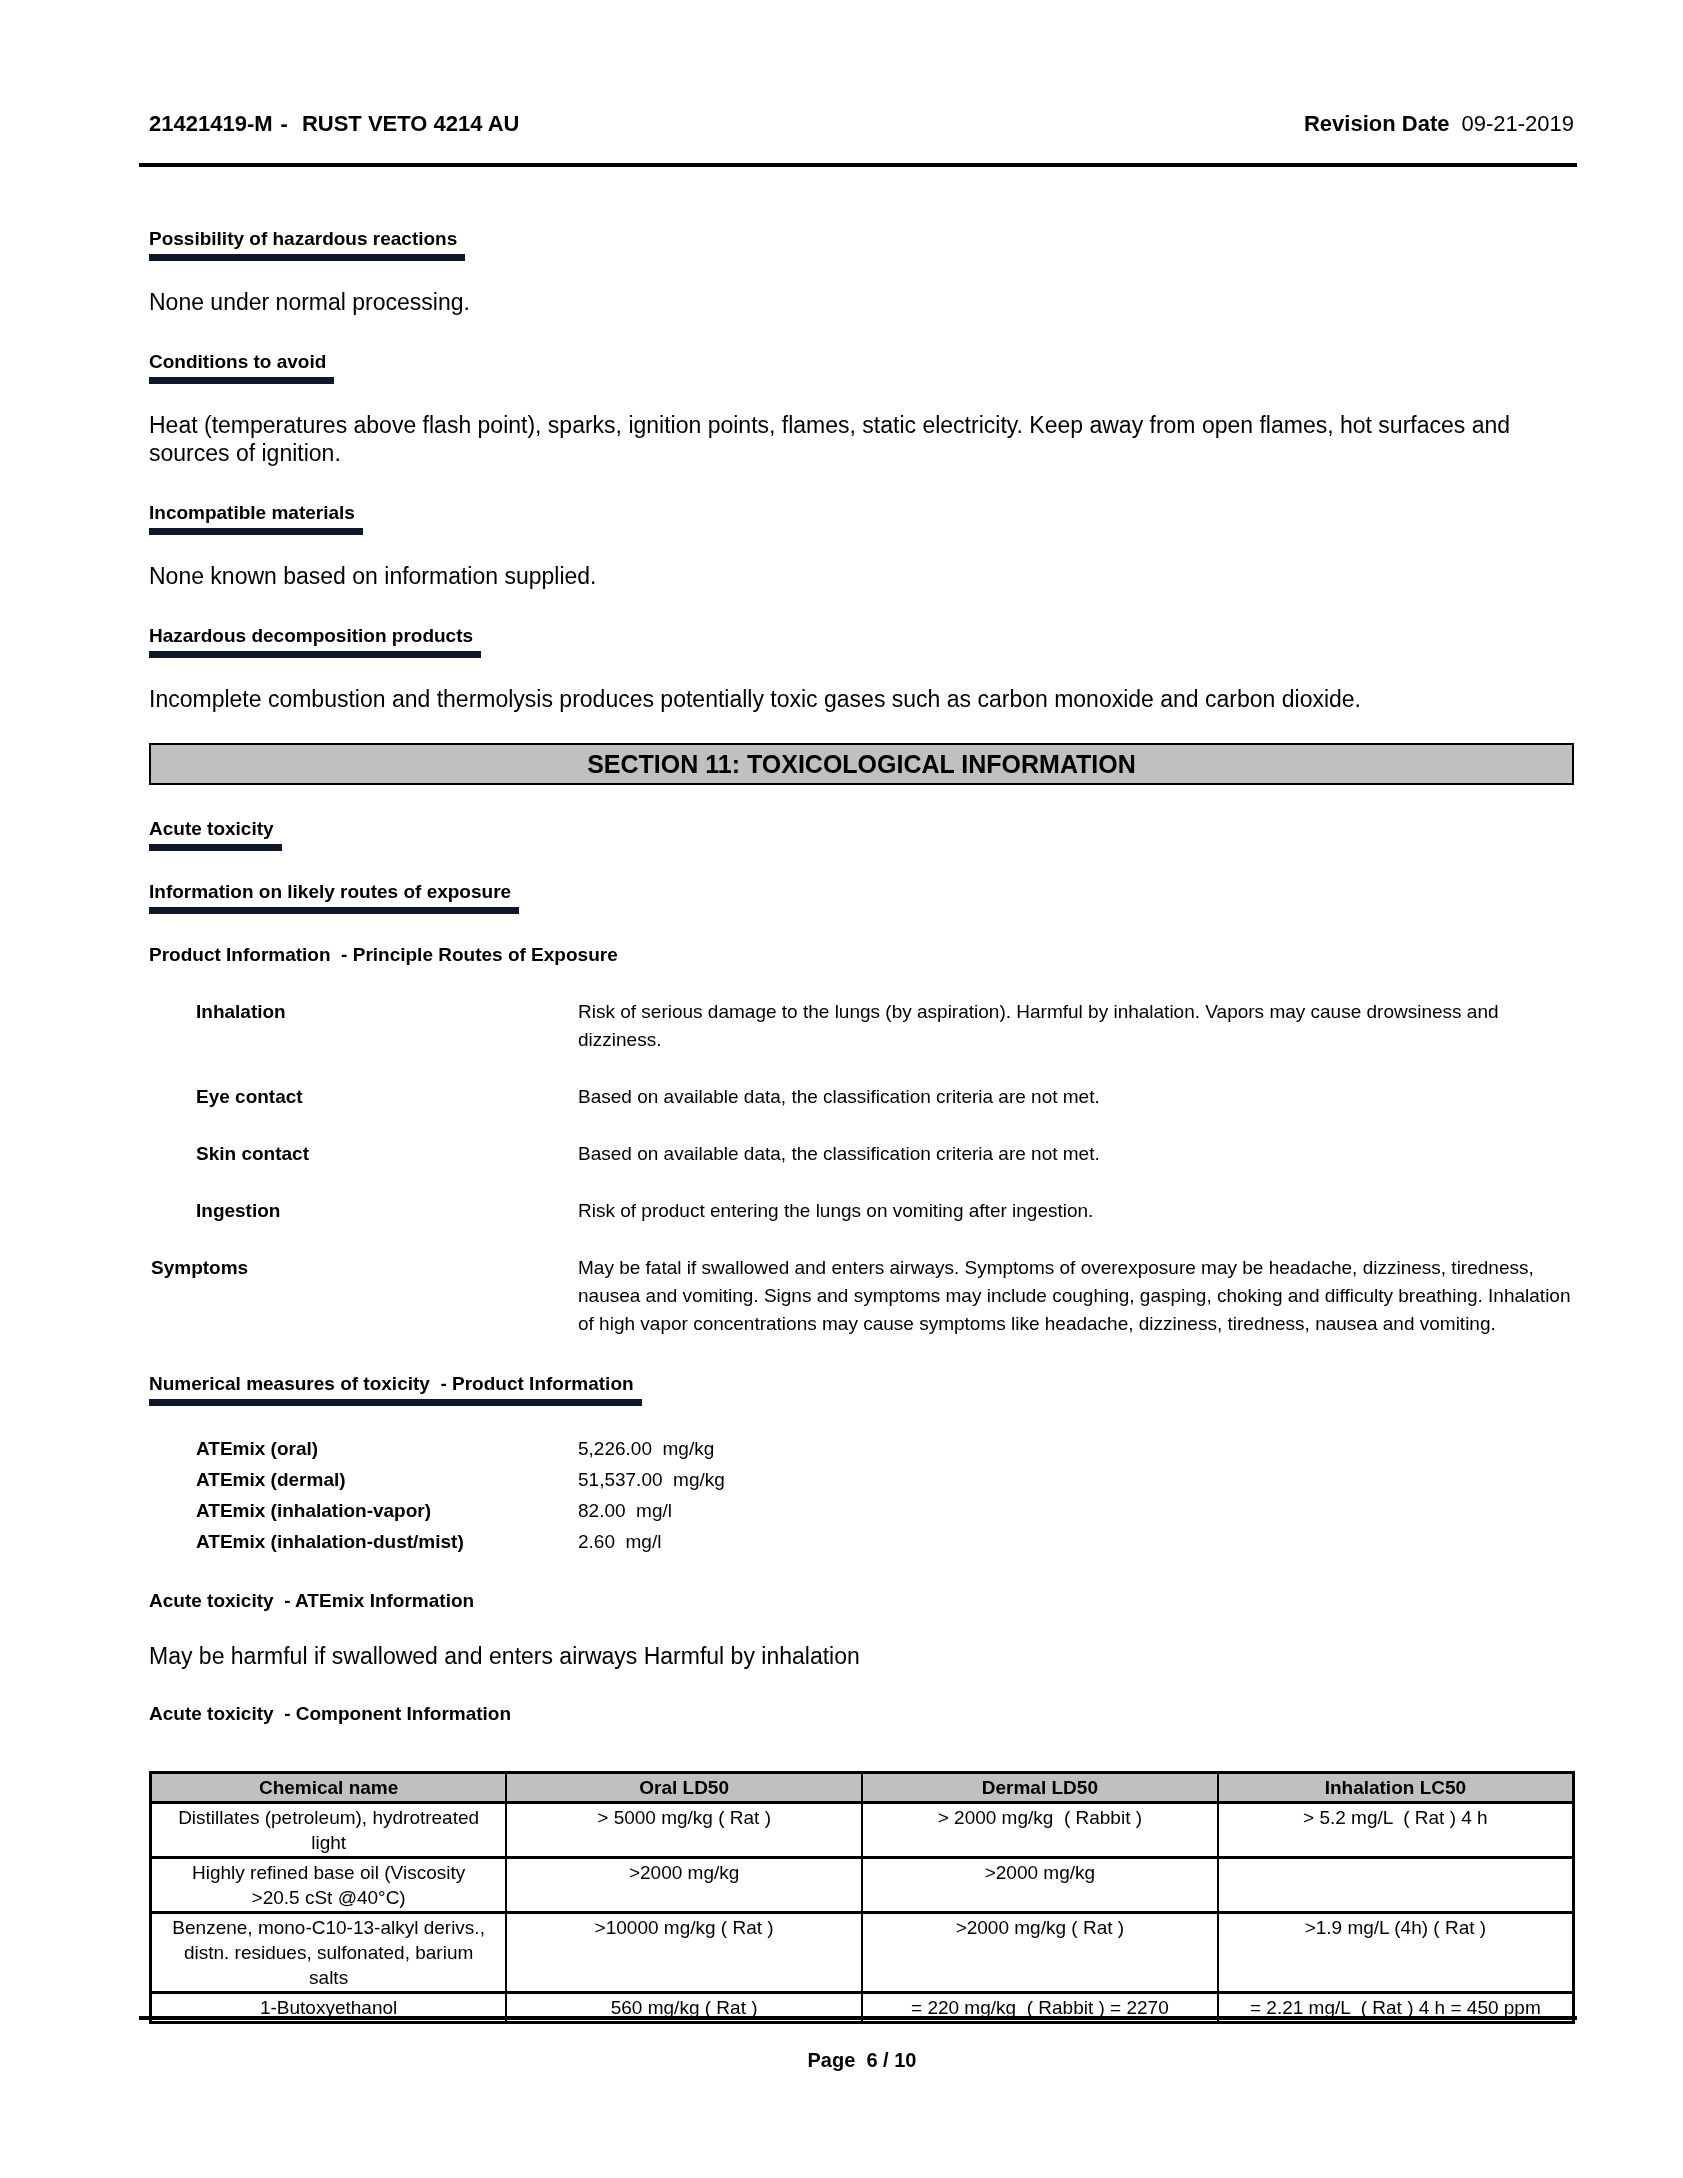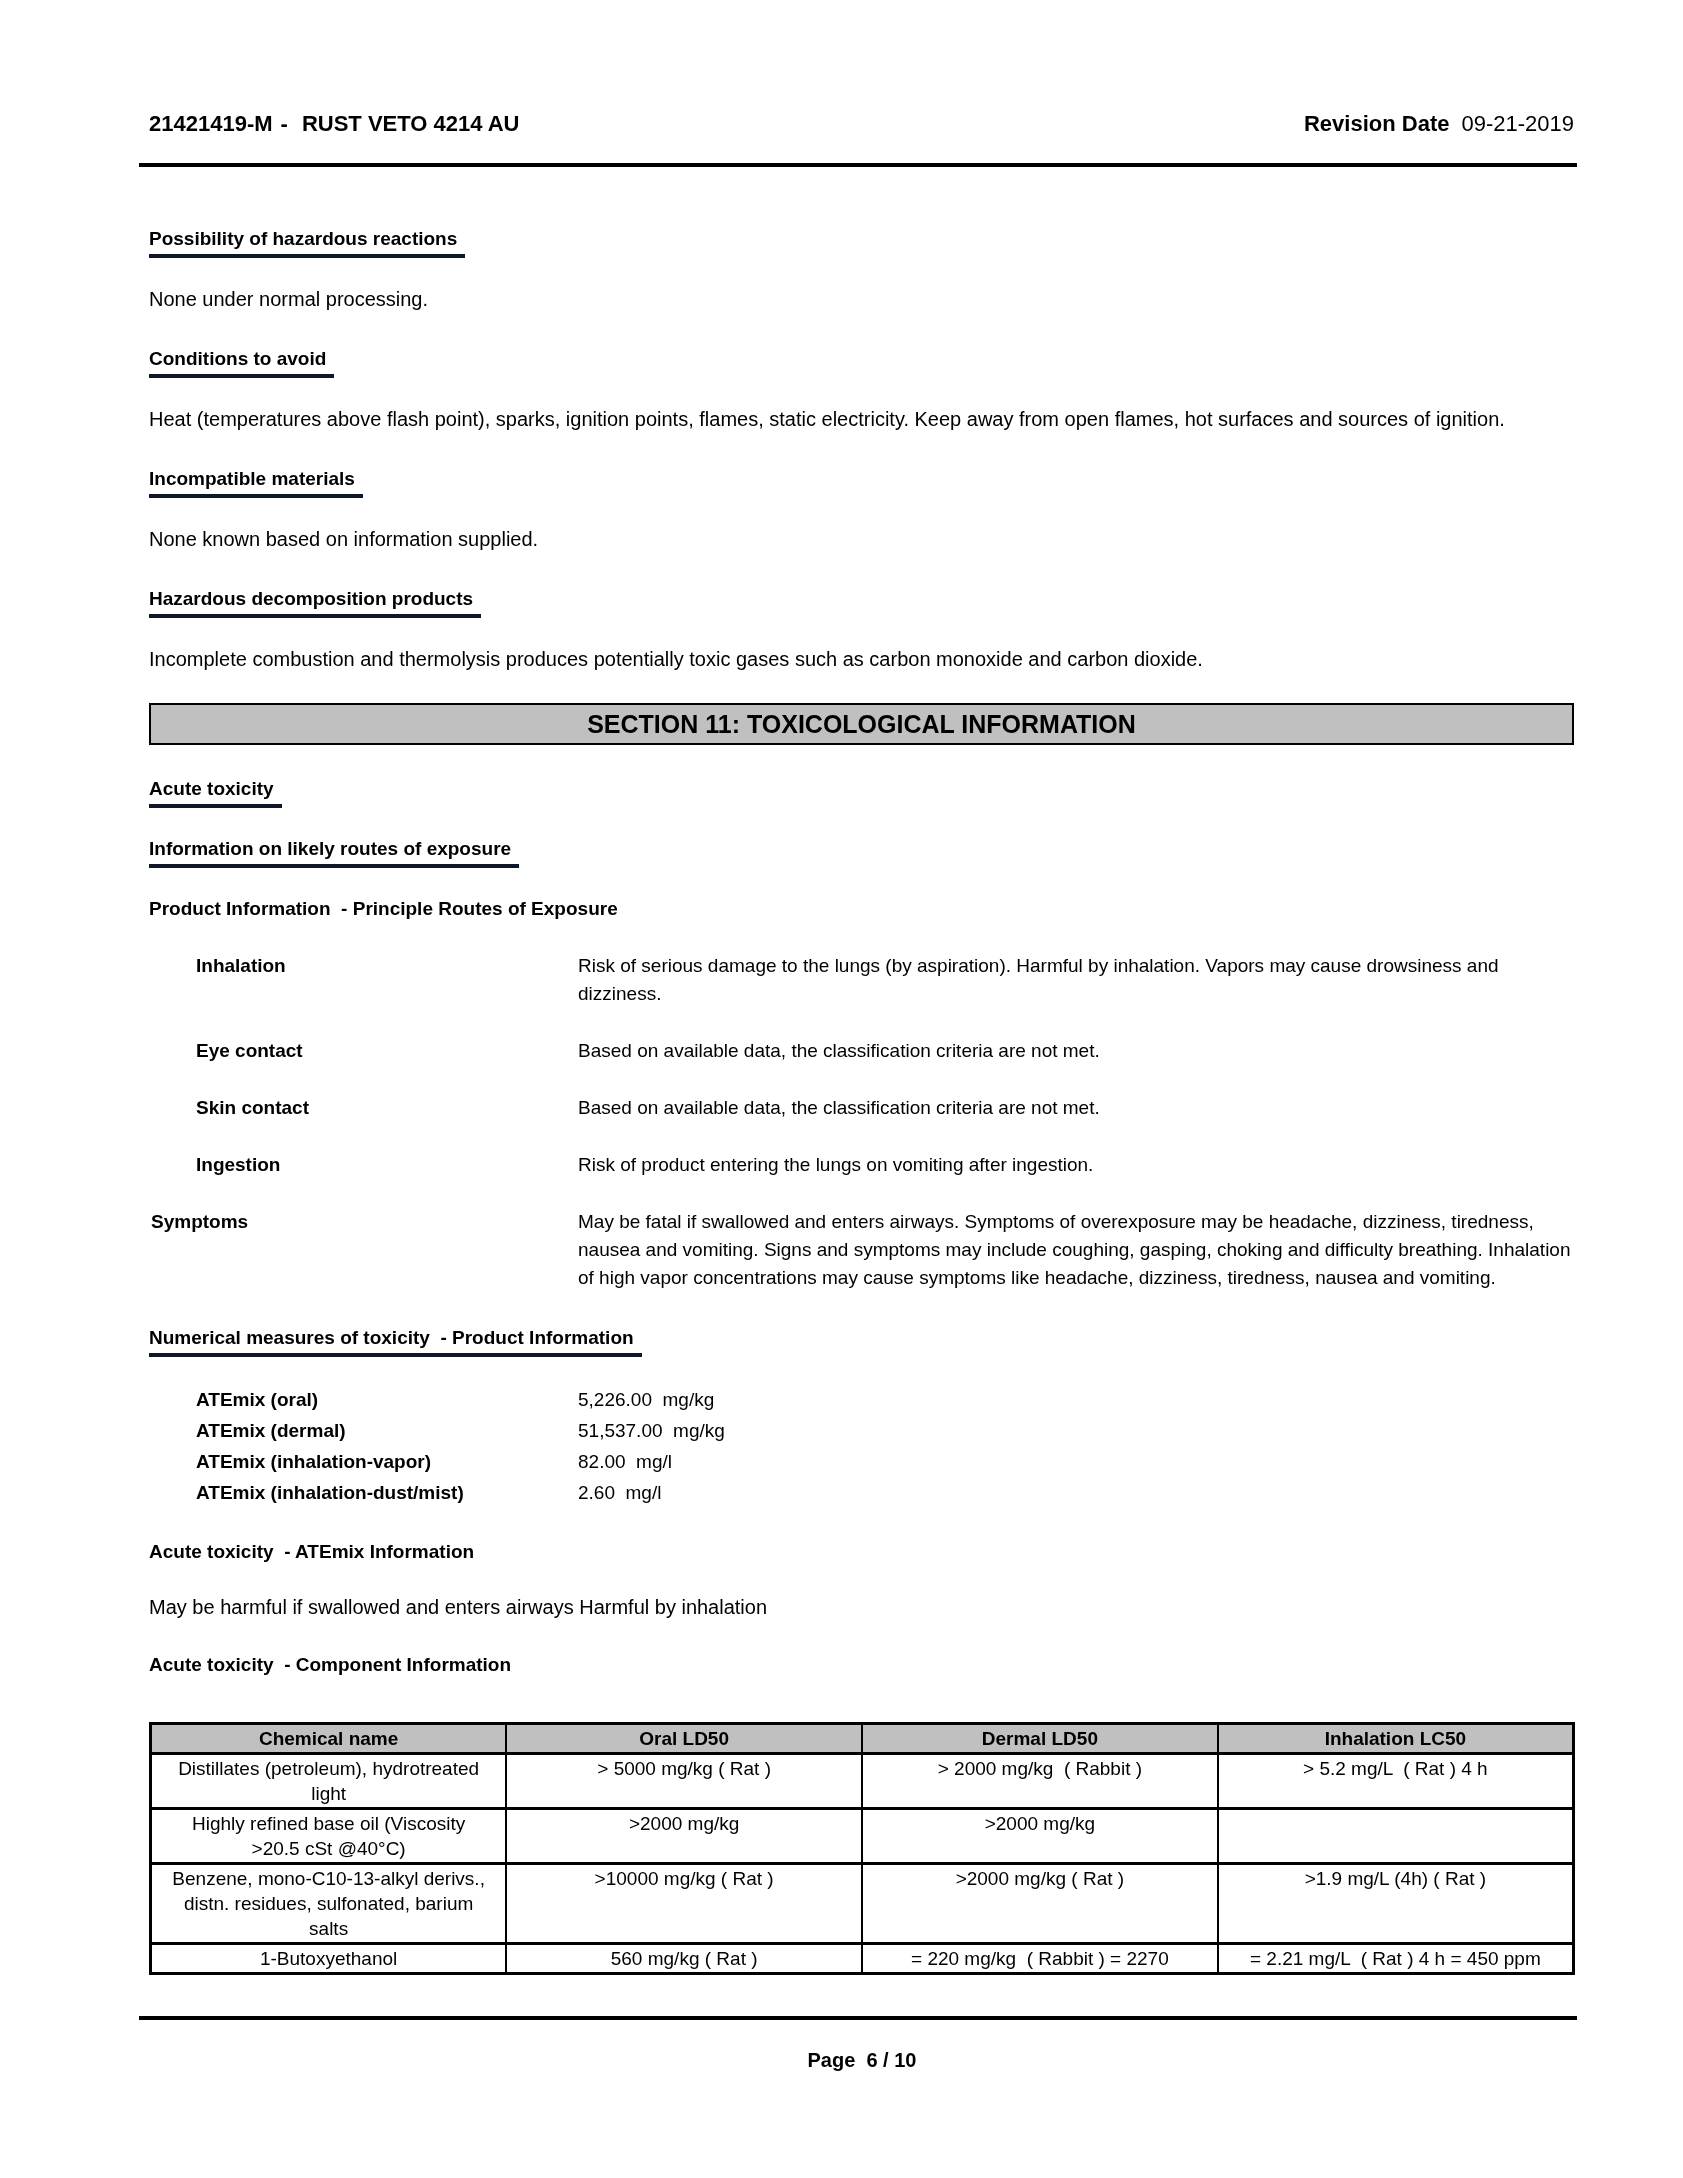--- a/index.html
+++ b/index.html
@@ -17,22 +17,22 @@
   
   .hdr { display:flex; justify-content:space-between; align-items:baseline;
          font-size:22px; font-weight:bold; line-height:26px; }
   .hdr .dash { margin:0 14px 0 8px; }
   .hdr .rev-val { font-weight:normal; margin-left:12px; }
   .rule { height:4px; background:#000; margin-top:26px; margin-left:-10px; width:1438px; }
 
   
   .h  { font-size:19px; font-weight:bold; line-height:28px; margin-top:32px; }
   .h.first { margin-top:58px; }
-  .h .u { display:inline-block; border-bottom:4px solid #0f172a; padding:0 8px 1px 0; }
-  .p  { font-size:20px; line-height:28px; margin-top:27px; }
+  .h .u { display:inline-block; border-bottom:7px solid #0f172a; padding:0 8px 1px 0; }
+  .p  { font-size:23px; line-height:28px; margin-top:27px; }
 
   
   .bar { margin-top:30px; height:38px; background:#c0c0c0; border:2px solid #000;
          display:flex; align-items:center; justify-content:center;
          font-size:25px; font-weight:bold; }
 
   
   .kv { display:flex; margin-top:29px; font-size:19px; line-height:28px; }
   .kv .k { flex:none; margin-left:47px; width:382px; font-weight:bold; }
   .kv.flush .k { margin-left:2px; width:427px; }

